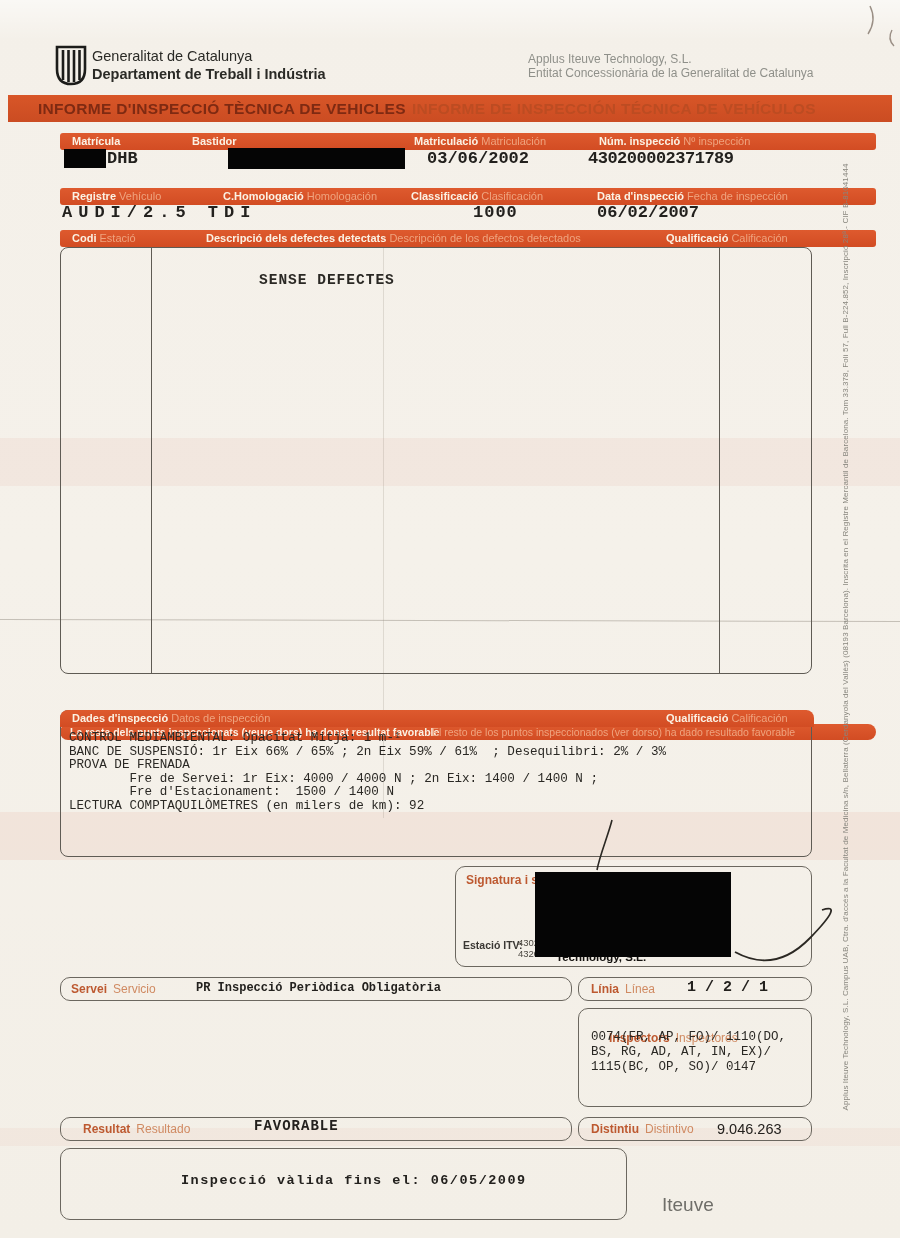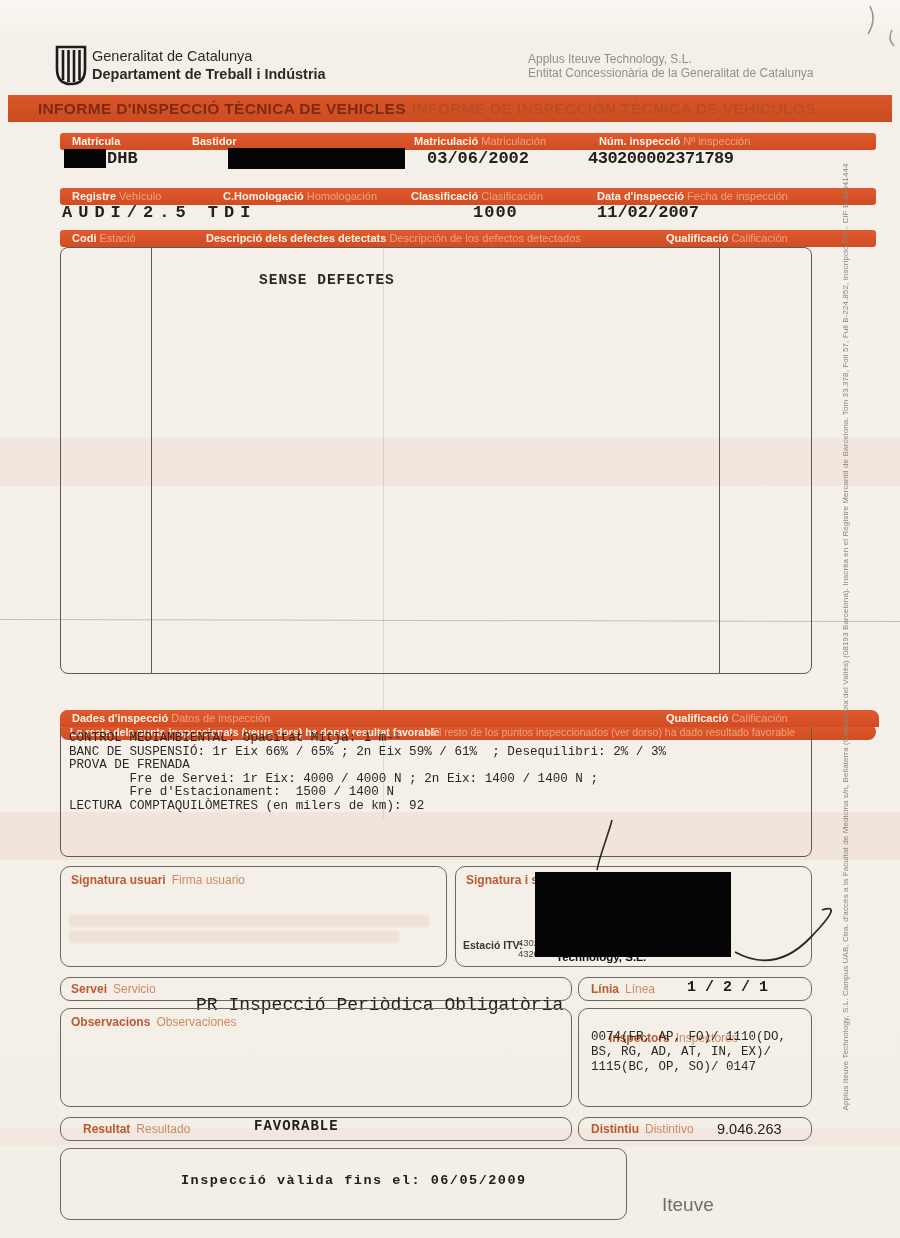--- a/index.html
+++ b/index.html
@@ -121,84 +121,75 @@
 
   <div class="obar" style="top:188px;">
     <span class="lbl" style="left:12px;"><span class="ca">Registre</span> <span class="es">Vehículo</span></span>
     <span class="lbl" style="left:163px;text-align:right;"><span class="ca">C.Homologació</span> <span class="es">Homologación</span></span>
     <span class="lbl" style="left:351px;"><span class="ca">Classificació</span> <span class="es">Clasificación</span></span>
     <span class="lbl" style="left:537px;"><span class="ca">Data d'inspecció</span> <span class="es">Fecha de inspección</span></span>
   </div>
 
   <span class="val val-wide" style="left:62px;top:203px;font-weight:bold;">AUDI/2.5 TDI</span>
   <span class="val" style="left:473px;top:203px;letter-spacing:1px;">1000</span>
-  <span class="val" style="left:597px;top:203px;">11/02/2007</span>
+  <span class="val" style="left:597px;top:203px;">06/02/2007</span>
 
   <div class="obar" style="top:230px;">
     <span class="lbl" style="left:12px;"><span class="ca">Codi</span> <span class="es">Estació</span></span>
     <span class="lbl" style="left:146px;"><span class="ca">Descripció dels defectes detectats</span> <span class="es">Descripción de los defectos detectados</span></span>
     <span class="lbl" style="left:606px;"><span class="ca">Qualificació</span> <span class="es">Calificación</span></span>
   </div>
 
   <div class="rbox" style="left:60px;top:247px;width:750px;height:425px;border-radius:8px;border-color:#5f5b54;">
     <div class="vline" style="left:90px;top:0;height:425px;"></div>
     <div class="vline" style="left:658px;top:0;height:425px;"></div>
     <span class="mono-block" style="left:198px;top:24px;font-size:14.5px;font-weight:600;letter-spacing:1px;">SENSE DEFECTES</span>
   </div>
 
   <div class="obar" style="top:724px;height:16px;border-radius:8px;font-size:10.5px;line-height:16px;">
     <span class="lbl" style="left:10px;"><span class="ca">La resta dels punts inspeccionats (veure dors) ha donat resultat favorable</span></span>
     <span class="lbl" style="left:372px;"><span class="es">El resto de los puntos inspeccionados (ver dorso) ha dado resultado favorable</span></span>
   </div>
 
   <div class="rbox" style="left:60px;top:710px;width:750px;height:145px;border-radius:8px;border-color:#5f5b54;">
-    <div class="obar" style="left:-1px;top:-1px;width:819px;border-radius:8px 8px 0 0;">
+    <div class="obar" style="left:-1px;top:-1px;width:754px;border-radius:8px 8px 0 0;">
       <span class="lbl" style="left:12px;"><span class="ca">Dades d'inspecció</span> <span class="es">Datos de inspección</span></span>
       <span class="lbl" style="left:606px;"><span class="ca">Qualificació</span> <span class="es">Calificación</span></span>
     </div>
     <div class="mono-block" style="left:8px;top:21px;width:730px;font-size:12.6px;line-height:13.6px;">CONTROL MEDIAMBIENTAL: Opacitat Mitja: 1 m-¹
 BANC DE SUSPENSIÓ: 1r Eix 66% / 65% ; 2n Eix 59% / 61%  ; Desequilibri: 2% / 3%
 PROVA DE FRENADA
         Fre de Servei: 1r Eix: 4000 / 4000 N ; 2n Eix: 1400 / 1400 N ;
         Fre d'Estacionament:  1500 / 1400 N
 LECTURA COMPTAQUILÒMETRES (en milers de km): 92</div>
   </div>
 
-  <div class="rbox" style="left:60px;top:866px;width:385px;height:99px;">
-    <span class="boxlbl" style="left:10px;top:6px;"><span class="ca">Signatura usuari</span><span class="es">Firma usuario</span></span>
-    <div class="ghost" style="left:8px;top:48px;width:360px;height:12px;"></div>
-    <div class="ghost" style="left:8px;top:64px;width:330px;height:12px;"></div>
-  </div>
   <div class="rbox" style="left:455px;top:866px;width:355px;height:99px;">
     <span class="boxlbl" style="left:10px;top:6px;"><span class="ca">Signatura i sege</span></span>
     <span class="boxlbl" style="left:7px;top:72px;color:#3a3733;font-weight:bold;font-size:10.5px;">Estació ITV:</span>
     <span style="position:absolute;left:62px;top:70px;font-size:9.5px;color:#4a463f;font-family:'Liberation Sans',sans-serif;">4302 B</span>
     <span style="position:absolute;left:62px;top:81px;font-size:9.5px;color:#4a463f;">43206 R</span>
     <span style="position:absolute;left:100px;top:84px;font-size:11.5px;font-weight:bold;color:#14120f;z-index:1;">Technology, S.L.</span>
   </div>
 
   <svg width="260" height="160" style="left:580px;top:818px;z-index:3;" viewBox="0 0 260 160">
     <path d="M32 2 C28 18 20 36 17 52" fill="none" stroke="#2b2823" stroke-width="1.6"></path>
     <path d="M155 134 Q195 156 230 120 T242 92" fill="none" stroke="#2b2823" stroke-width="1.8"></path>
   </svg>
   <div class="redact" style="left:535px;top:872px;width:196px;height:85px;z-index:2;"></div>
 
   <div class="rbox" style="left:60px;top:977px;width:510px;height:22px;">
     <span class="boxlbl" style="left:10px;top:4px;"><span class="ca">Servei</span><span class="es">Servicio</span></span>
-    <span class="val" style="left:135px;top:17px;font-size:18px;font-weight:normal;">PR Inspecció Periòdica Obligatòria</span>
+    <span class="val" style="left:135px;top:3px;font-size:12px;font-weight:bold;">PR Inspecció Periòdica Obligatòria</span>
   </div>
   <div class="rbox" style="left:578px;top:977px;width:232px;height:22px;">
     <span class="boxlbl" style="left:12px;top:4px;"><span class="ca">Línia</span><span class="es">Línea</span></span>
     <span class="val" style="left:108px;top:1px;font-size:15px;">1 / 2 / 1</span>
   </div>
 
-  <div class="rbox" style="left:60px;top:1008px;width:510px;height:97px;">
-    <span class="boxlbl" style="left:10px;top:6px;"><span class="ca">Observacions</span><span class="es">Observaciones</span></span>
-    <span class="mono-block" style="left:10px;top:26px;font-size:12.5px;"></span>
-  </div>
   <div class="rbox" style="left:578px;top:1008px;width:232px;height:97px;">
     <span class="boxlbl" style="left:12px;top:22px;padding-left:18px;"><span class="ca">Inspectors</span><span class="es">Inspectores</span></span>
     <div class="mono-block" style="left:12px;top:21px;width:210px;font-size:12.5px;line-height:15px;">0074(FR, AP, FO)/ 1110(DO, BS, RG, AD, AT, IN, EX)/ 1115(BC, OP, SO)/ 0147</div>
   </div>
 
   <div class="rbox" style="left:60px;top:1117px;width:510px;height:22px;">
     <span class="boxlbl" style="left:22px;top:4px;"><span class="ca">Resultat</span><span class="es">Resultado</span></span>
     <span class="val" style="left:193px;top:0;font-size:14px;font-weight:bold;letter-spacing:1px;">FAVORABLE</span>
   </div>
   <div class="rbox" style="left:578px;top:1117px;width:232px;height:22px;">

